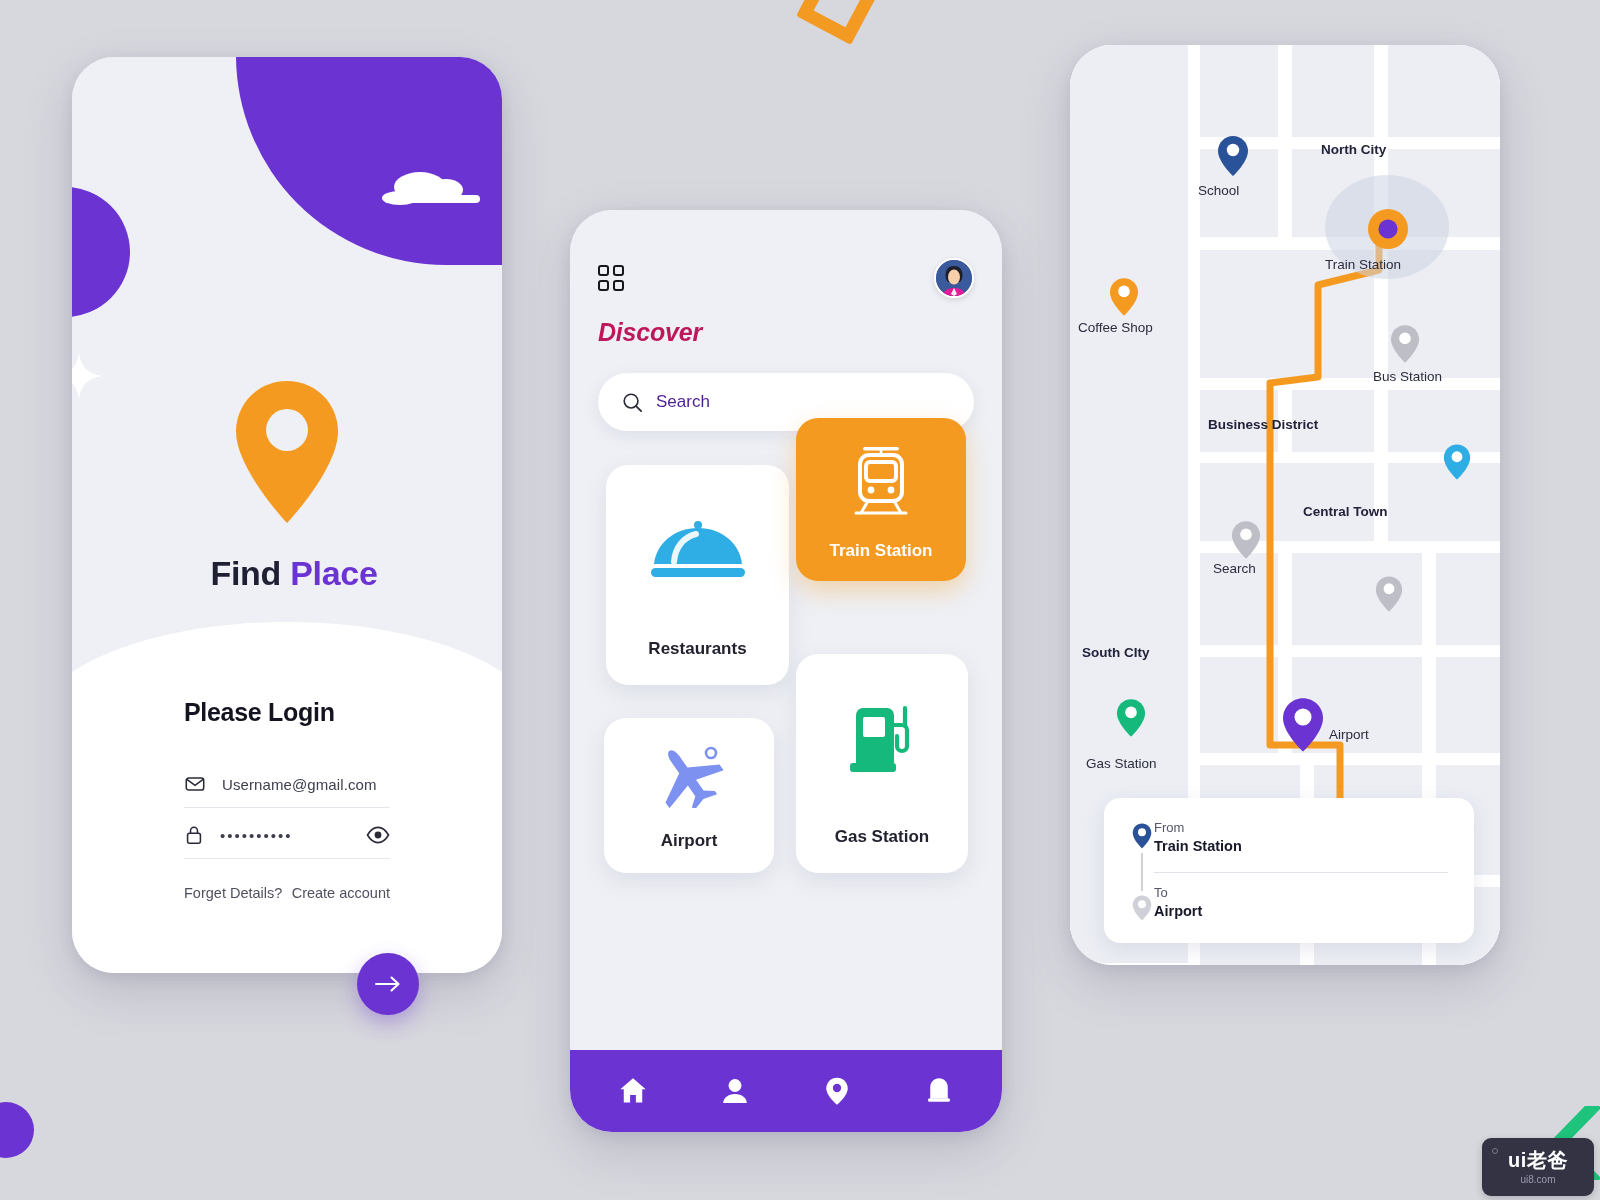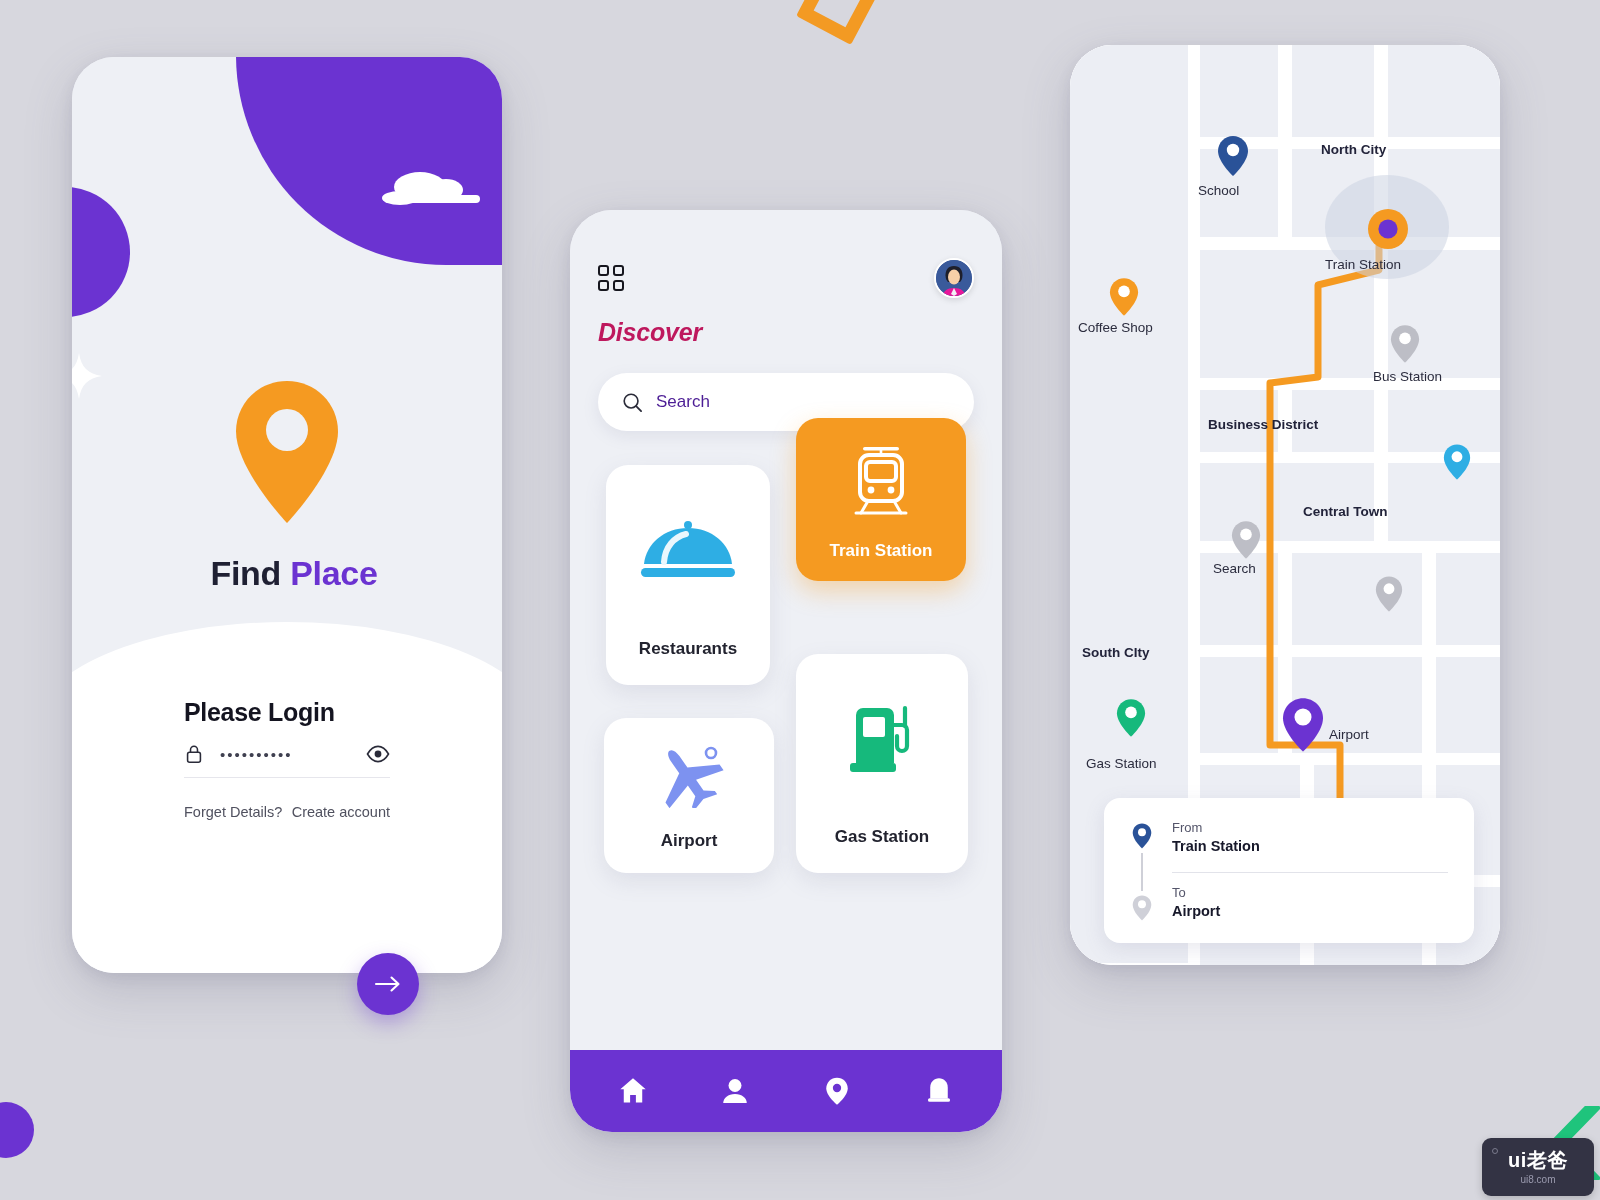--- a/index.html
+++ b/index.html
@@ -115,21 +115,21 @@
     position:absolute; background:#fff; border-radius:22px;
     box-shadow:0 8px 22px rgba(130,130,160,.16);
     display:flex; flex-direction:column; align-items:center; justify-content:flex-end;
     padding-bottom:26px;
   }
   .tile .tile-ico { flex:1; display:flex; align-items:center; justify-content:center; }
   .tile-label { font-size:17px; font-weight:bold; color:#22232f; }
   .tile.active { background:#f59a21; box-shadow:0 10px 24px rgba(245,154,33,.34); }
   .tile.active .tile-label { color:#fff; }
 
-  #tile-restaurants { left:0px;   top:0px;   width:164px; height:220px; }
+  #tile-restaurants { left:0px;   top:0px;   width:183px; height:220px; }
   #tile-train       { left:190px; top:-47px; width:170px; height:163px; padding-bottom:20px; }
   #tile-airport     { left:-2px;  top:253px; width:170px; height:155px; padding-bottom:22px; }
   #tile-gas         { left:190px; top:189px; width:172px; height:219px; }
 
   .other-info {
     position:absolute; left:40px; right:34px; top:928px; height:60px;
     background:#fff; border-radius:14px; transform:rotate(-2.1deg);
     box-shadow:0 9px 20px rgba(120,120,155,.22);
     display:flex; align-items:center; padding:0 24px;
   }
@@ -142,21 +142,21 @@
   
   .map-bg { position:absolute; inset:0; background:#f7f8fb; }
   .map-svg { position:absolute; inset:0; width:100%; height:100%; }
   .map-label { position:absolute; font-size:13.5px; color:#2b2c3e; white-space:nowrap; }
   .map-label.city { font-weight:bold; font-size:13.5px; color:#22233a; }
   .map-pin { position:absolute; }
 
   .route-card {
     position:absolute; left:34px; right:26px; bottom:22px; height:145px;
     background:#fff; border-radius:16px; box-shadow:0 6px 20px rgba(120,120,155,.16);
-    padding:22px 26px; display:flex; gap:18px;
+    padding:22px 26px; display:flex; gap:0;
   }
   .rc-rail { width:24px; display:flex; flex-direction:column; align-items:center; padding-top:3px; }
   .rc-line { flex:1; width:1.5px; background:#cfd0d8; margin:4px 0; }
   .rc-fields { flex:1; }
   .rc-block { padding-bottom:10px; }
   .rc-label { font-size:13px; color:#54556a; }
   .rc-value { font-size:14.5px; font-weight:bold; color:#17182a; margin-top:3px; }
   .rc-div { height:1px; background:#e2e3ea; margin:8px 0 12px; }
 </style>
 </head>
@@ -199,20 +199,27 @@
   <div class="brand">
     <span>Find</span>
     <span class="accent">Place</span>
   </div>
 
   <div class="login-sheet"></div>
 
   <div class="login-inner">
     <div class="login-title">Please Login</div>
 
+    <div class="field first">
+      <svg width="22" height="22" viewBox="0 0 24 24">
+        <rect x="2.5" y="5.5" width="19" height="13" rx="2.5" fill="none" stroke="#2a2b39" stroke-width="1.7"></rect>
+        <path d="M3.5 7.2 L12 13.4 L20.5 7.2" fill="none" stroke="#2a2b39" stroke-width="1.7" stroke-linecap="round"></path>
+      </svg>
+      <span class="field-text">Username@gmail.com</span>
+    </div>
 
     <div class="field">
       <svg width="20" height="22" viewBox="0 0 20 24">
         <rect x="3" y="10" width="14" height="11" rx="2.2" fill="none" stroke="#2a2b39" stroke-width="1.7"></rect>
         <path d="M6.2 10 V7.4 A3.8 3.8 0 0 1 13.8 7.4 V10" fill="none" stroke="#2a2b39" stroke-width="1.7"></path>
       </svg>
       <span class="field-dots">••••••••••</span>
       <svg class="eye" width="24" height="18" viewBox="0 0 24 18">
         <path d="M1.5 9 C5 3 9 1.4 12 1.4 C15 1.4 19 3 22.5 9 C19 15 15 16.6 12 16.6 C9 16.6 5 15 1.5 9 Z" fill="none" stroke="#2a2b39" stroke-width="1.6"></path>
         <circle cx="12" cy="9" r="3.4" fill="#2a2b39"></circle>

